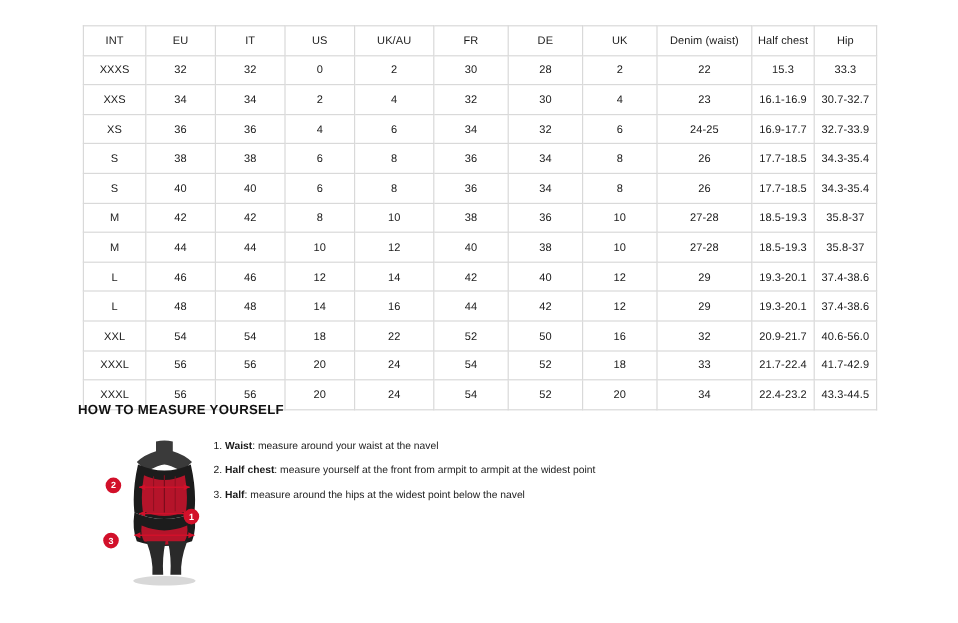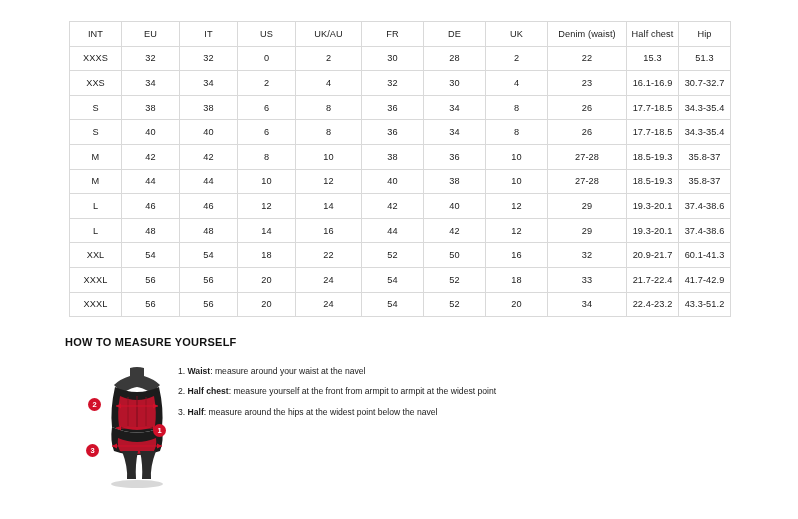--- a/index.html
+++ b/index.html
@@ -147,34 +147,47 @@
             <td>XXXS</td>
             <td>32</td>
             <td>32</td>
             <td>0</td>
             <td>2</td>
             <td>30</td>
             <td>28</td>
             <td>2</td>
             <td>22</td>
             <td>15.3</td>
-            <td>51.3</td>
+            <td>33.3</td>
           </tr>
           <tr>
             <td>XXS</td>
             <td>34</td>
             <td>34</td>
             <td>2</td>
             <td>4</td>
             <td>32</td>
             <td>30</td>
             <td>4</td>
             <td>23</td>
             <td>16.1-16.9</td>
             <td>30.7-32.7</td>
+          </tr>
+          <tr>
+            <td>XS</td>
+            <td>36</td>
+            <td>36</td>
+            <td>4</td>
+            <td>6</td>
+            <td>34</td>
+            <td>32</td>
+            <td>6</td>
+            <td>24-25</td>
+            <td>16.9-17.7</td>
+            <td>32.7-33.9</td>
           </tr>
           <tr>
             <td>S</td>
             <td>38</td>
             <td>38</td>
             <td>6</td>
             <td>8</td>
             <td>36</td>
             <td>34</td>
             <td>8</td>
@@ -251,21 +264,21 @@
             <td>XXL</td>
             <td>54</td>
             <td>54</td>
             <td>18</td>
             <td>22</td>
             <td>52</td>
             <td>50</td>
             <td>16</td>
             <td>32</td>
             <td>20.9-21.7</td>
-            <td>60.1-41.3</td>
+            <td>40.6-56.0</td>
           </tr>
           <tr>
             <td>XXXL</td>
             <td>56</td>
             <td>56</td>
             <td>20</td>
             <td>24</td>
             <td>54</td>
             <td>52</td>
             <td>18</td>
@@ -277,21 +290,21 @@
             <td>XXXL</td>
             <td>56</td>
             <td>56</td>
             <td>20</td>
             <td>24</td>
             <td>54</td>
             <td>52</td>
             <td>20</td>
             <td>34</td>
             <td>22.4-23.2</td>
-            <td>43.3-51.2</td>
+            <td>43.3-44.5</td>
           </tr>
         </tbody>
     </table>
   </div>
 
   <div class="measure-title">HOW TO MEASURE YOURSELF</div>
 
   <div class="figure-box">
     <svg width="110" height="130" viewBox="0 0 110 130" xmlns="http://www.w3.org/2000/svg">
 

